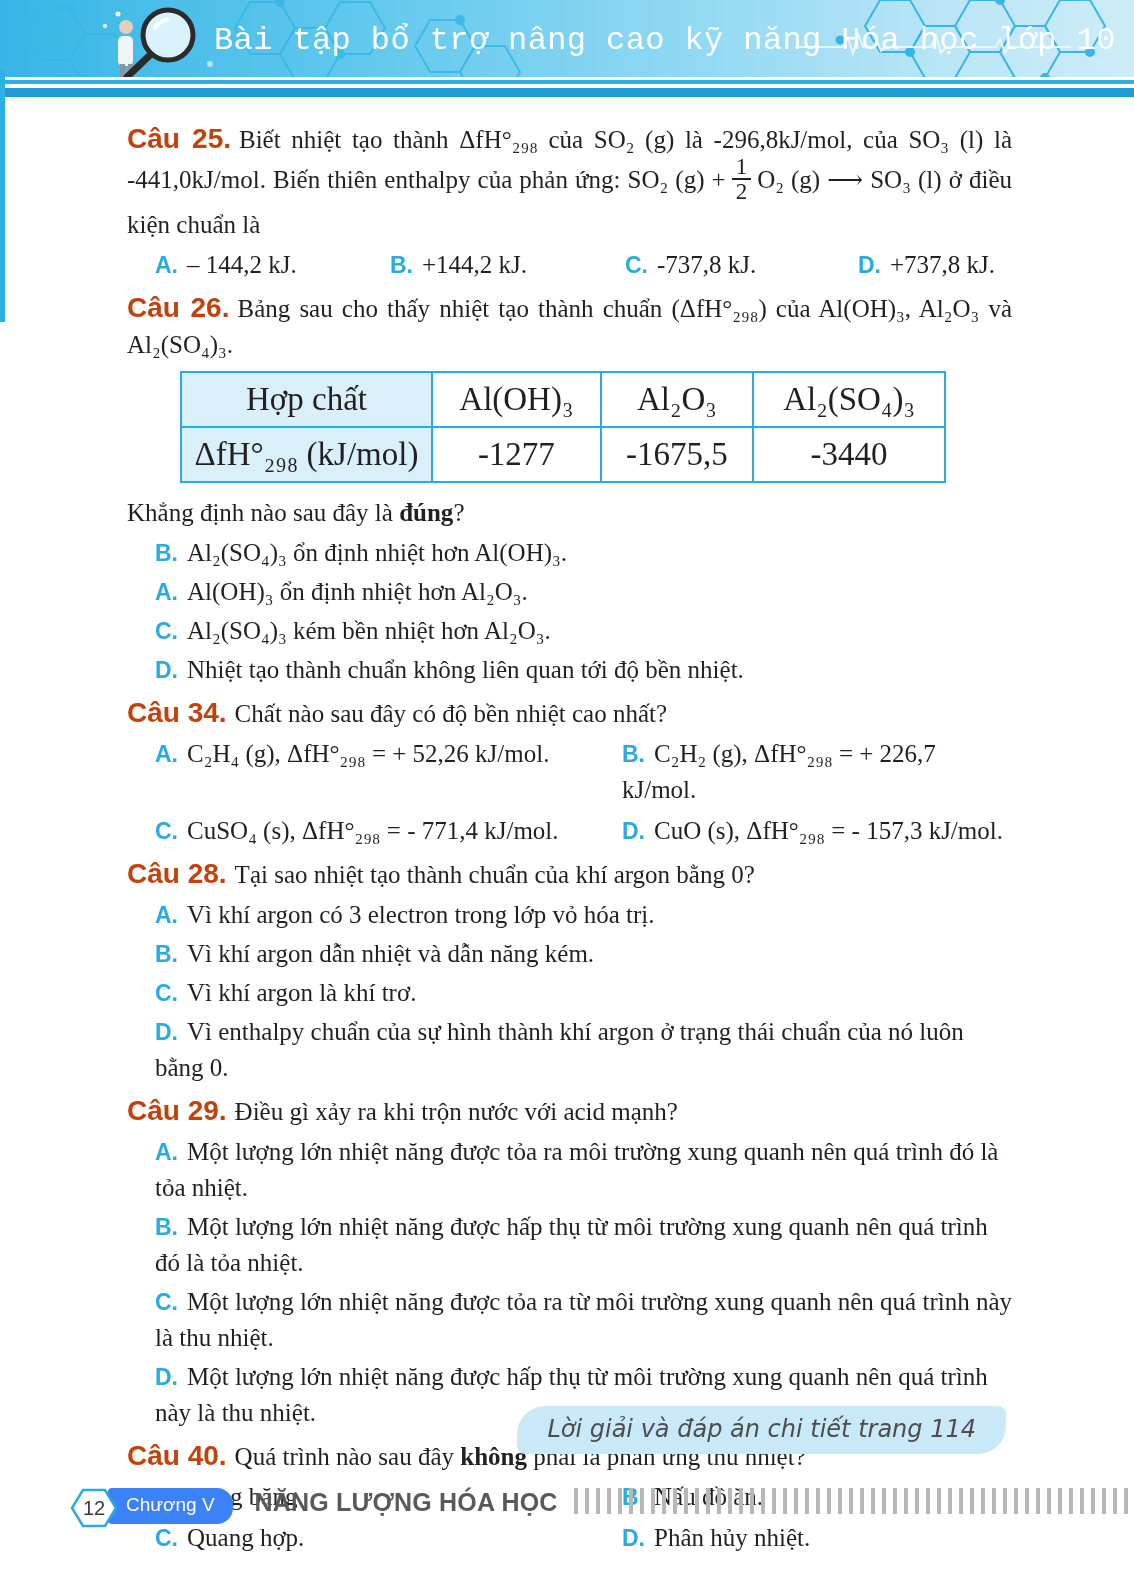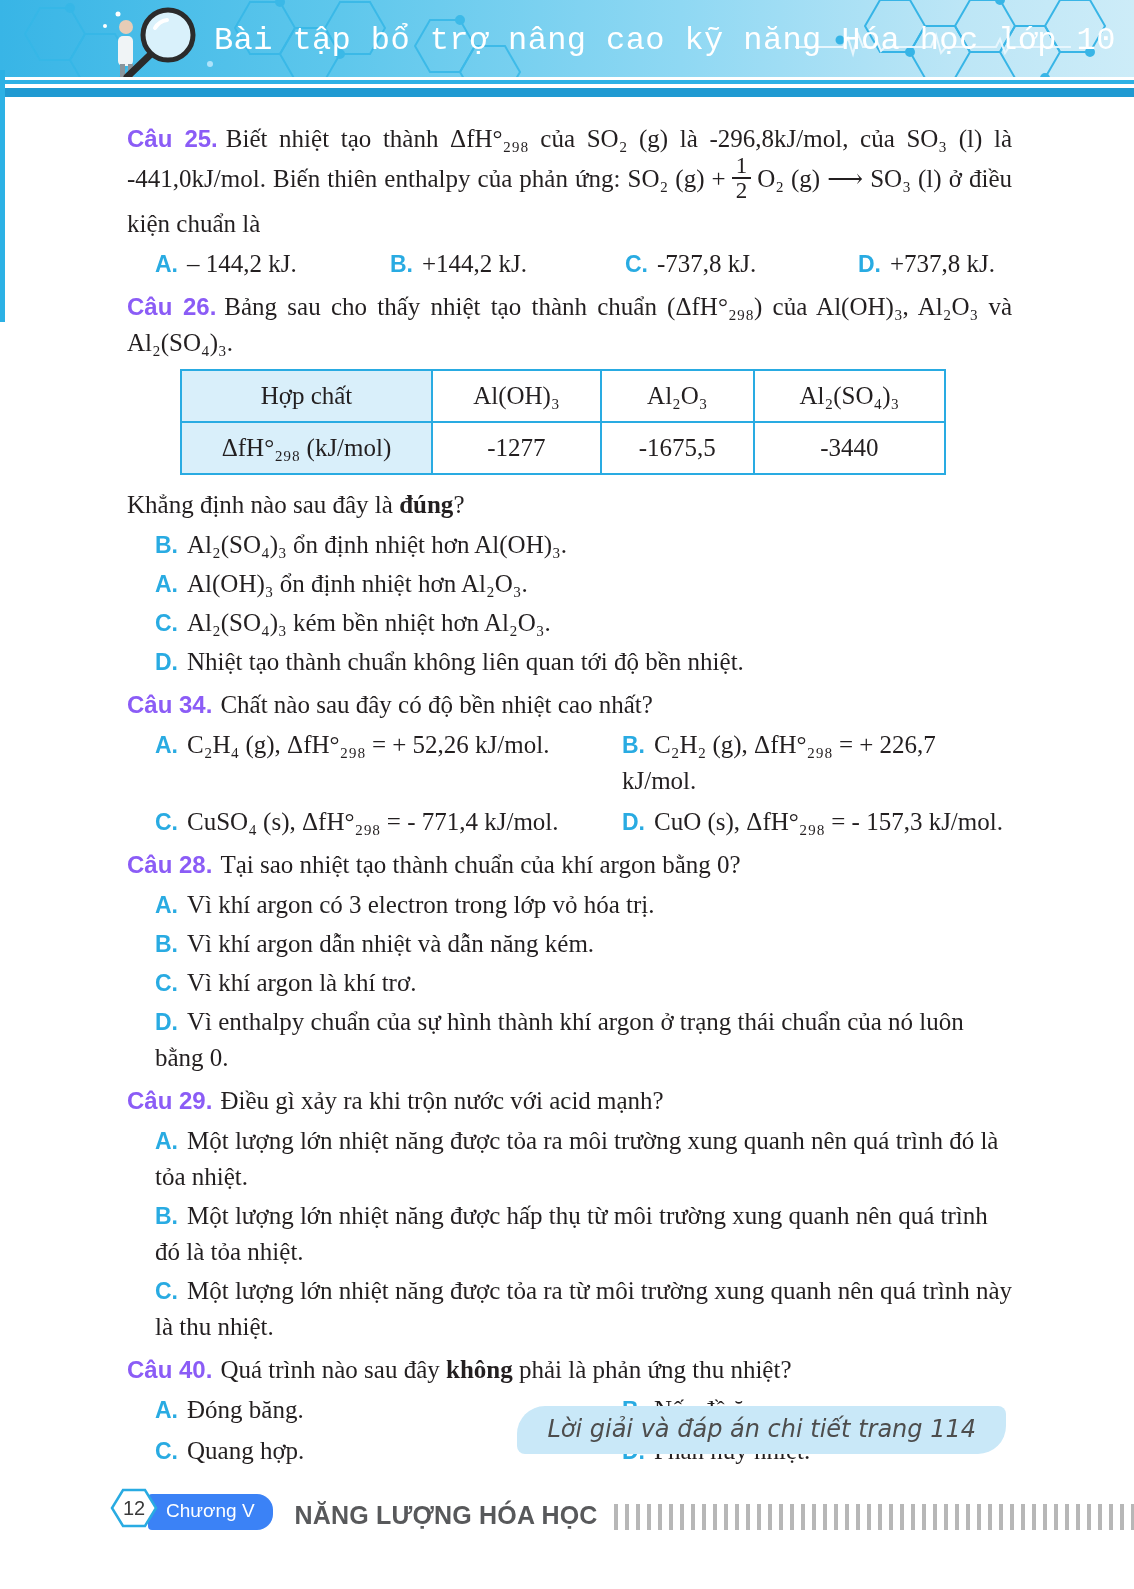--- a/index.html
+++ b/index.html
@@ -15,51 +15,51 @@
                 font-family:Liberation Mono, monospace;
                 font-size:32px;letter-spacing:.4px;white-space:nowrap;}
   .rule-thin{height:4px;background:#2cb1e5;margin-top:3px;}
   .rule-thick{height:9px;background:#1f9ad2;margin-top:4px;}
   .left-strip{position:absolute;left:0;top:70px;width:5px;height:252px;background:#2cb1e5;}
 
   
   .content{padding:24px 122px 0 127px;}
   .q{margin-bottom:7px;}
   .stem{margin:0 0 4px 0;font-size:25px;line-height:36px;text-align:justify;}
-  .qnum{color:#8b5cf6;font-weight:bold;font-family:"Liberation Sans","DejaVu Sans",sans-serif;
-        font-size:24px;margin-right:8px;white-space:nowrap;}
+  .qnum{color:#c2410c;font-weight:bold;font-family:"Liberation Sans","DejaVu Sans",sans-serif;
+        font-size:28px;margin-right:8px;white-space:nowrap;}
   .bold{font-weight:bold;}
   .frac{display:inline-flex;flex-direction:column;vertical-align:middle;text-align:center;
         line-height:1.02;font-size:23px;margin:0 6px;position:relative;top:-3px;}
   .frac .num{border-bottom:2px solid #231f20;padding:0 4px;}
   .frac .den{padding:0 4px;}
 
   .opt{margin:0 0 3px 0;padding-left:28px;font-size:25px;line-height:36px;}
   .ol{color:#29abe2;font-weight:bold;font-family:"Liberation Sans","DejaVu Sans",sans-serif;
       font-size:23px;margin-right:9px;}
   .grid4{display:grid;grid-template-columns:235px 235px 233px auto;margin:2px 0 6px 0;}
   .grid4 .opt{padding-left:28px;margin:0;}
   .grid2{display:grid;grid-template-columns:467px auto;row-gap:5px;margin:2px 0 6px 0;}
   .grid2 .opt{margin:0;}
 
   
   .tblwrap{margin:8px 0 12px 53px;}
   table{border-collapse:collapse;width:766px;}
-  th,td{border:2px solid #29abe2;text-align:center;font-size:25px;font-weight:normal;
+  th,td{border:2px solid #29abe2;text-align:center;font-size:33px;font-weight:normal;
         padding:8px 6px;height:34px;}
   .colhead{background:#d9effa;width:237px;}
 
   
   .pill{position:absolute;top:1406px;right:128px;background:#c9e8f8;color:#4d4d4d;
         padding:9px 30px 11px 30px;border-radius:28px 8px 28px 8px;
         font-family:"DejaVu Sans","Liberation Sans",sans-serif;font-style:italic;font-size:24px;}
 
   
-  .footer{position:absolute;top:1488px;left:0;right:0;display:flex;align-items:flex-end;
-          padding-left:110px;font-family:"Liberation Sans","DejaVu Sans",sans-serif;}
+  .footer{position:absolute;top:1488px;left:0;right:0;display:flex;align-items:flex-start;
+          padding-left:70px;font-family:"Liberation Sans","DejaVu Sans",sans-serif;}
   .hexwrap{position:relative;width:48px;height:42px;z-index:2;}
   .hexnum{position:absolute;left:0;top:0;width:48px;height:40px;display:flex;align-items:center;
           justify-content:center;font-size:20px;color:#3a3a3a;}
   .chapbadge{background:#3b82f6;color:#ffffff;font-size:19px;padding:6px 18px 8px 18px;
              border-radius:4px 16px 16px 4px;margin-left:-10px;z-index:1;white-space:nowrap;}
   .chaptitle{color:#58595b;font-weight:bold;font-size:25px;margin-left:22px;letter-spacing:.2px;
              white-space:nowrap;}
   .bars{flex:1;height:26px;margin-left:16px;
         background:repeating-linear-gradient(90deg,#b7b7b7 0 4px,transparent 4px 11px);}
 </style>
@@ -191,20 +191,21 @@
   </section>
 
   <section class="q">
     <p class="stem">
       <span class="qnum">Câu 29.</span><span>Điều gì xảy ra khi trộn nước với acid mạnh?</span>
     </p>
     <div>
       <div class="opt"><span class="ol">A.</span><span class="ot">Một lượng lớn nhiệt năng được tỏa ra môi trường xung quanh nên quá trình đó là tỏa nhiệt.</span></div>
       <div class="opt"><span class="ol">B.</span><span class="ot">Một lượng lớn nhiệt năng được hấp thụ từ môi trường xung quanh nên quá trình đó là tỏa nhiệt.</span></div>
       <div class="opt"><span class="ol">C.</span><span class="ot">Một lượng lớn nhiệt năng được tỏa ra từ môi trường xung quanh nên quá trình này là thu nhiệt.</span></div>
+      <div class="opt"><span class="ol">D.</span><span class="ot">Một lượng lớn nhiệt năng được hấp thụ từ môi trường xung quanh nên quá trình này là thu nhiệt.</span></div>
     </div>
   </section>
 
   <section class="q">
     <p class="stem">
       <span class="qnum">Câu 40.</span><span>Quá trình nào sau đây </span><span class="bold">không</span><span> phải là phản ứng thu nhiệt?</span>
     </p>
     <div class="grid2">
       <div class="opt"><span class="ol">A.</span><span class="ot">Đóng băng.</span></div>
       <div class="opt"><span class="ol">B.</span><span class="ot">Nấu đồ ăn.</span></div>

